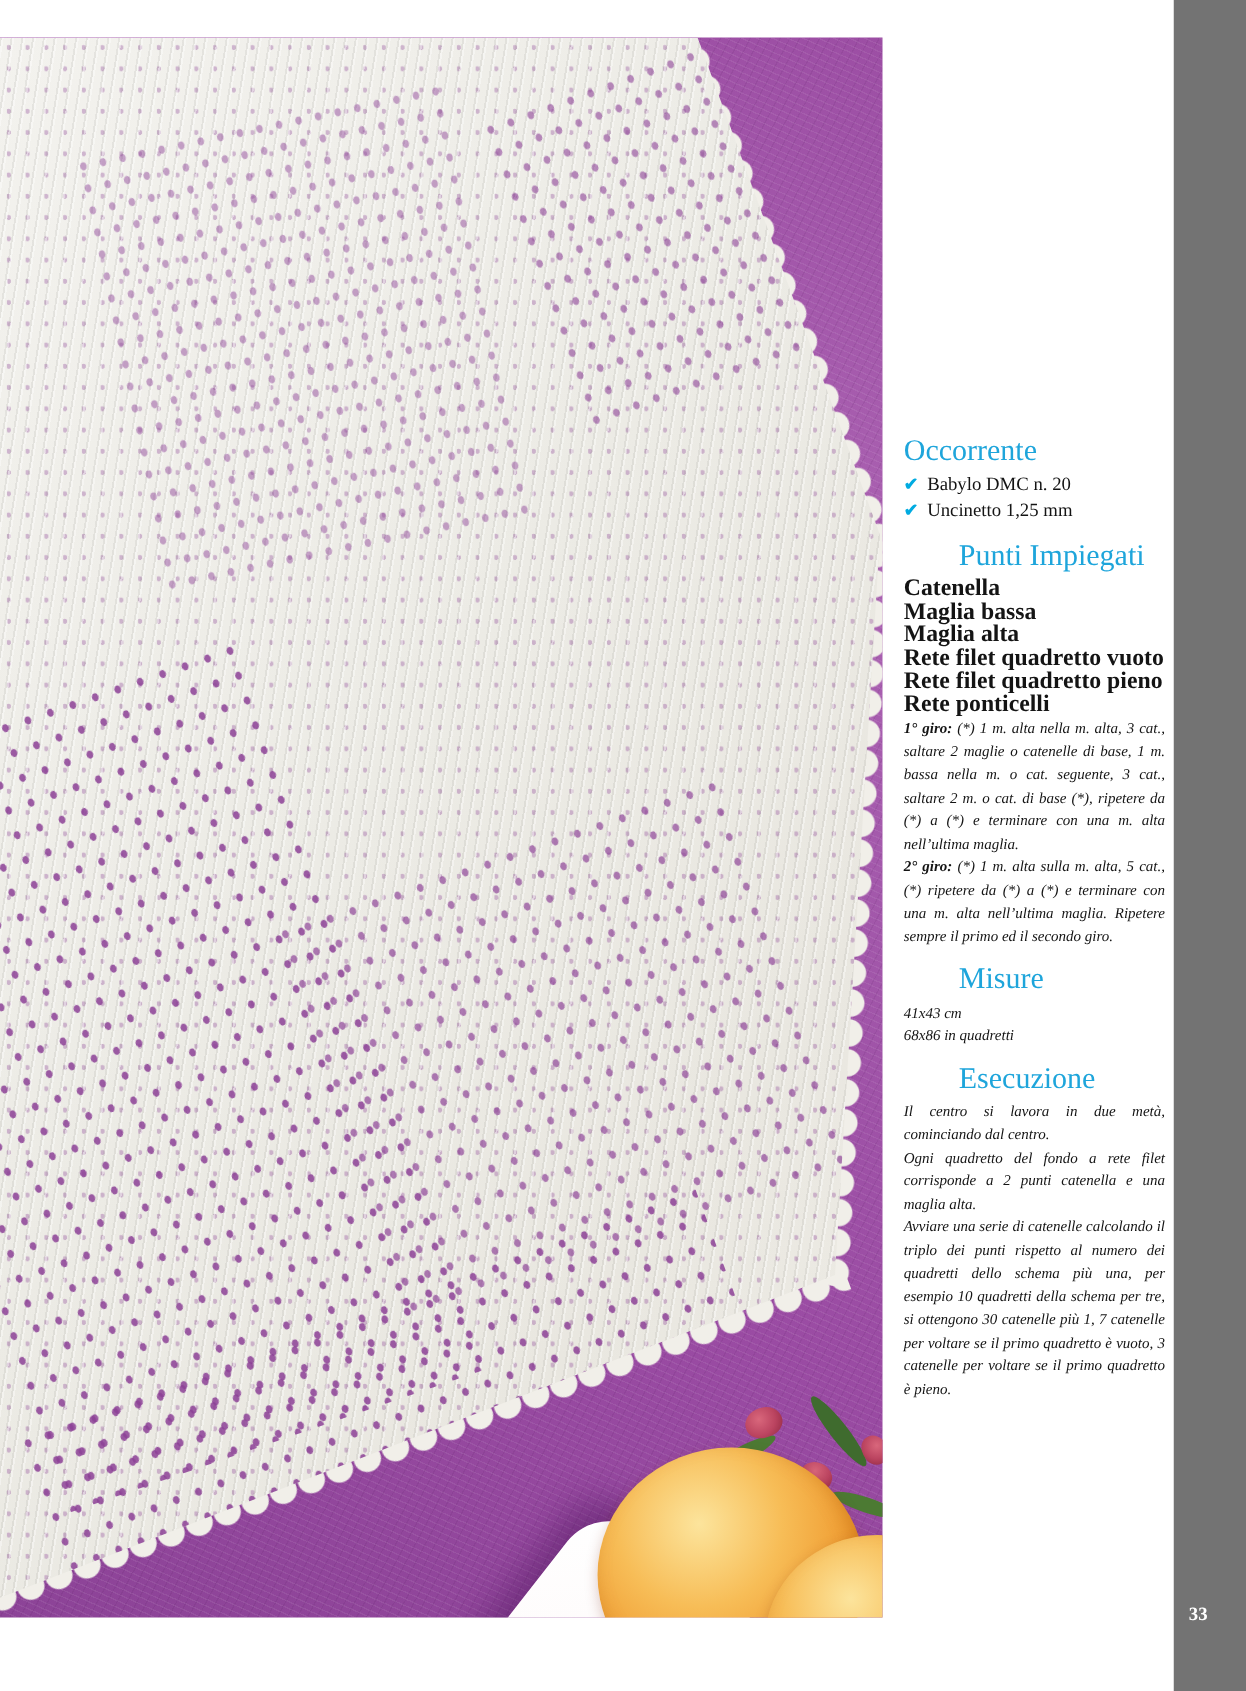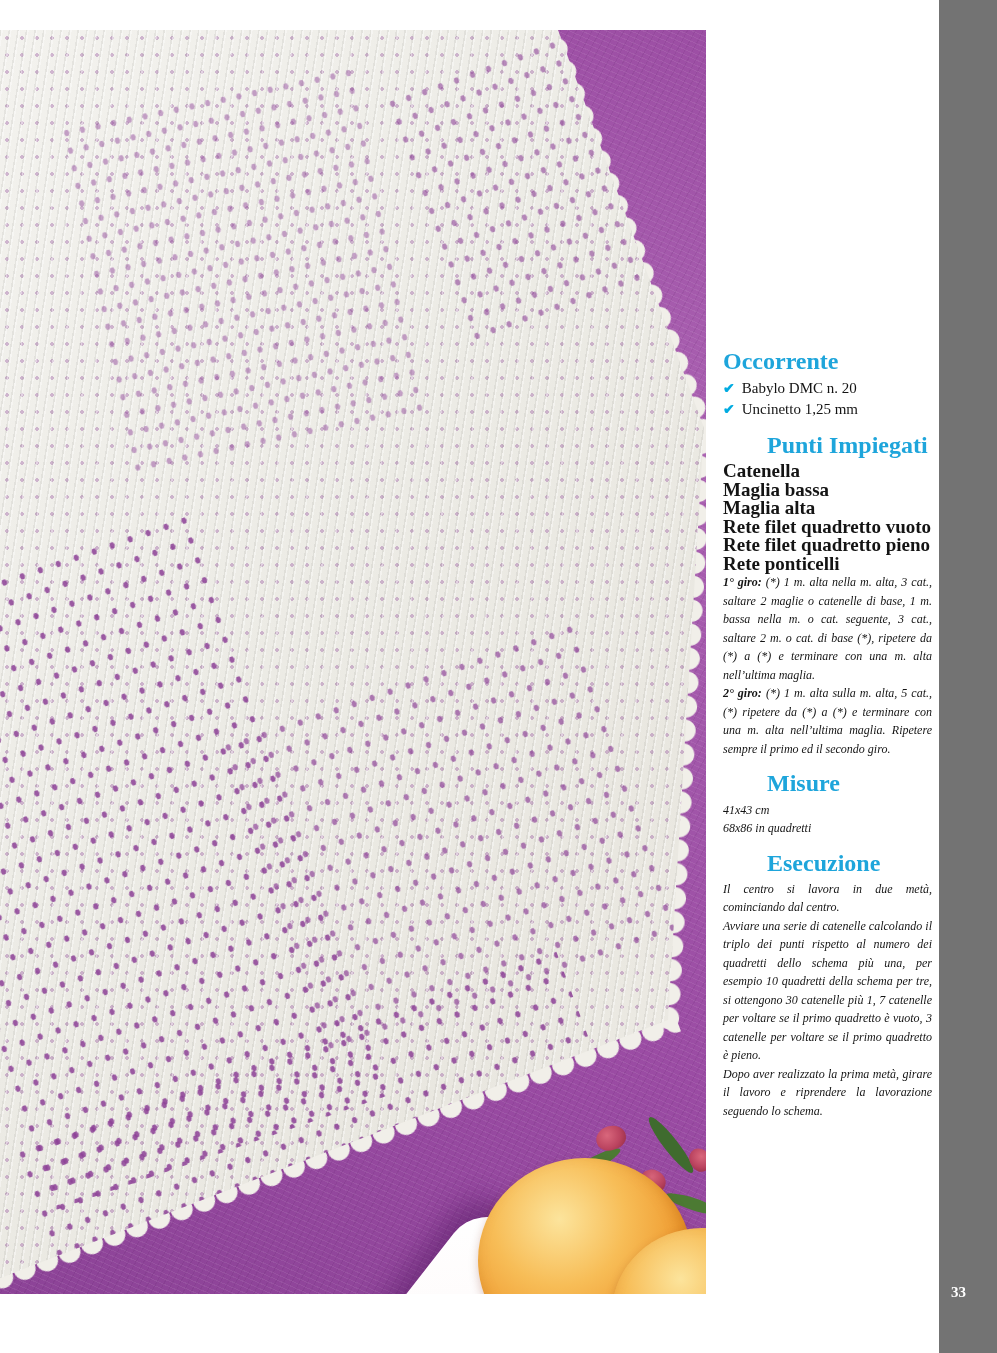--- a/index.html
+++ b/index.html
@@ -58,21 +58,21 @@
   .l2 { left:636px; top:1108px; width:70px; height:14px; transform:rotate(52deg); background:#3f6b2e; }
   .l3 { left:664px; top:1168px; width:58px; height:12px; transform:rotate(18deg); }
   .bud { position:absolute; border-radius:50% 50% 46% 46%;
          background:radial-gradient(circle at 40% 35%, #d9677c 0%, #bb4460 55%, #8e2740 100%); }
   .b1 { left:596px; top:1096px; width:30px; height:24px; transform:rotate(-18deg); }
   .b2 { left:640px; top:1140px; width:26px; height:22px; transform:rotate(24deg); }
   .b3 { left:688px; top:1120px; width:24px; height:20px; transform:rotate(60deg); }
 
   
   .textcol { position:absolute; left:723px; top:349px; width:209px; color:#141414; }
-  .textcol h2 { font-size:24px; font-weight:bold; color:#1ea5db; line-height:1.05; margin:0 0 4px; }
+  .textcol h2 { font-size:24px; font-weight:normal; color:#1ea5db; line-height:1.05; margin:0 0 4px; }
   .sec { margin:0; }
   .sec + .sec h2 { margin-top:13px;margin-left:44px; }
   .chk { display:flex; align-items:baseline; font-size:15px; line-height:20px; }
   .chk .tick { color:#00abe1; font-weight:bold; font-size:14px; margin-right:7px; }
   .stitch { font-weight:bold; font-size:19px; line-height:18.5px; white-space:nowrap; }
   .round, .para, .mline { font-size:12px; line-height:18.5px; text-align:justify;font-style:italic; }
   .round b { font-weight:bold; }
   .mline { text-align:left; }
 
   
@@ -139,22 +139,22 @@
 
     <section class="sec">
       <h2>Misure</h2>
       <div class="mline">41x43 cm</div>
       <div class="mline">68x86 in quadretti</div>
     </section>
 
     <section class="sec">
       <h2>Esecuzione</h2>
       <p class="para">Il centro si lavora in due metà, cominciando dal centro.</p>
+      <p class="para">Ogni quadretto del fondo a rete filet corrisponde a 2 punti catenella e una maglia alta.</p>
       <p class="para">Avviare una serie di catenelle calcolando il triplo dei punti rispetto al numero dei quadretti dello schema più una, per esempio 10 quadretti della schema per tre, si ottengono 30 catenelle più 1, 7 catenelle per voltare se il primo quadretto è vuoto, 3 catenelle per voltare se il primo quadretto è pieno.</p>
-      <p class="para">Dopo aver realizzato la prima metà, girare il lavoro e riprendere la lavorazione seguendo lo schema.</p>
     </section>
 
   </aside>
 
   <div class="cyan-bar">
     <span class="pagenum">33</span>
   </div>
 
 </div>
 

